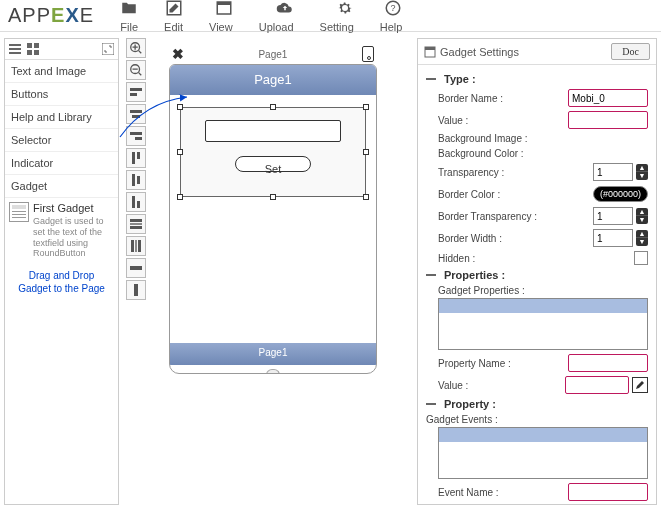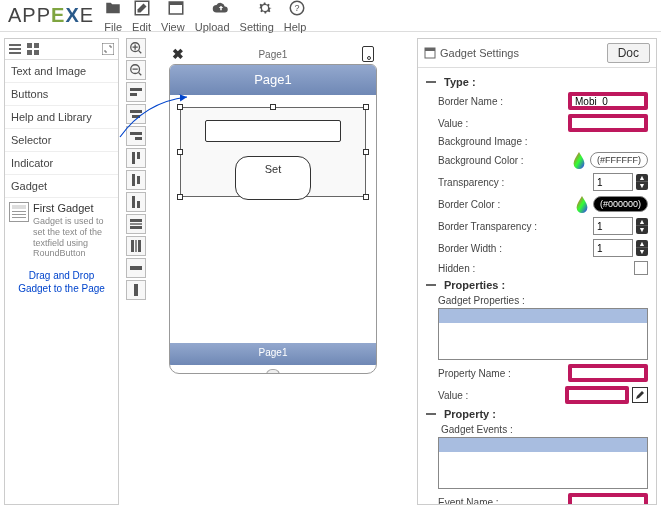--- a/index.html
+++ b/index.html
@@ -1,17 +1,17 @@
 <!DOCTYPE html>
 <html><head>
 <meta charset="utf-8">
 <style>
 * { box-sizing: border-box; margin: 0; padding: 0; }
 body { font-family: Arial, sans-serif; font-size: 11px; color: #333; background: #fff; width: 661px; height: 511px; overflow: hidden; }
-.topbar { height: 32px; display: flex; align-items: center; padding: 0 8px; border-bottom: 1px solid #ddd; gap: 0; }
+.topbar { height: 32px; display: flex; align-items: center; padding: 0 8px; border-bottom: 1px solid #ddd; gap: 16px; }
 .logo { font-size: 20px; font-weight: 300; letter-spacing: 1px; color: #444; }
 .logo .x1 { color: #7fa540; font-weight: bold; }
 .logo .x2 { color: #2a5a8a; font-weight: bold; }
 .menuitem { display: flex; align-items: flex-end; gap: 4px; margin-left: 10px; cursor: pointer; color: #555; flex-direction: column; }
 .menuitem svg { width: 18px; height: 18px; fill: #555; }
 .main { display: flex; height: 479px; }
 .leftpanel { width: 115px; border: 1px solid #ccc; margin: 6px 4px; background: #fff; display: flex; flex-direction: column; }
 .lefttabs { display: flex; justify-content: space-between; padding: 3px; border-bottom: 1px solid #ddd; }
 .lefttabs .ticon { width: 14px; height: 14px; cursor: pointer; display:flex; align-items:center; justify-content:center; }
 .catitem { padding: 5px 6px; border-bottom: 1px solid #eee; cursor: pointer; color: #444; }
@@ -34,33 +34,33 @@
 .deviceico { width:12px; height:16px; border:1px solid #333; border-radius:2px; position:relative; }
 .deviceico::after{content:"";position:absolute;bottom:1px;left:4px;width:2px;height:2px;border:1px solid #333;border-radius:50%;}
 .screen { border: 1px solid #999; border-radius: 6px 6px 10px 10px; height: 310px; background: #fff; overflow: hidden; position: relative; }
 .screenhead { height: 30px; background: linear-gradient(#93a8ce,#6f88b5); color: #fff; text-align: center; line-height: 30px; font-size: 13px; }
 .screenfoot { position:absolute; bottom:8px; left:0; right:0; height: 22px; background: linear-gradient(#93a8ce,#6f88b5); color: #fff; text-align: center; line-height: 20px; font-size: 10px; }
 .homebtn { position:absolute; bottom:-2px; left:50%; transform:translateX(-50%); width:14px; height:6px; border:1px solid #aaa; border-radius:7px 7px 0 0; background:#eee; }
 .gadgetsel { position:absolute; top:42px; left:10px; right:10px; height:90px; border:1px solid #666; background:#f9f9f9; }
 .gadgetsel .handle { position:absolute; width:6px; height:6px; background:#fff; border:1px solid #333; }
 .h-nw{top:-4px;left:-4px}.h-n{top:-4px;left:50%;margin-left:-3px}.h-ne{top:-4px;right:-4px}.h-e{top:50%;right:-4px;margin-top:-3px}.h-se{bottom:-4px;right:-4px}.h-s{bottom:-4px;left:50%;margin-left:-3px}.h-sw{bottom:-4px;left:-4px}.h-w{top:50%;left:-4px;margin-top:-3px}
 .tfield { position:absolute; top:12px; left:24px; right:24px; height:22px; border:1px solid #333; border-radius:2px; background:#fff; }
-.rbtn { position:absolute; top:48px; left:54px; right:54px; height:44px; border:1px solid #333; border-radius:13px; background:#fff; text-align:center; line-height:24px; font-size:11px; }
+.rbtn { position:absolute; top:48px; left:54px; right:54px; height:16px; border:1px solid #333; border-radius:13px; background:#fff; text-align:center; line-height:24px; font-size:11px; }
 .arrow { position:absolute; top:48px; left:-54px; pointer-events:none; }
 .rightpanel { width: 240px; margin: 6px 4px 6px 2px; border: 1px solid #ccc; background: #fff; display:flex; flex-direction:column; overflow-y:auto; }
 .rhead { display:flex; justify-content:space-between; align-items:center; padding:4px 6px; border-bottom:1px solid #ddd; }
 .rhead .rtitle { display:flex; align-items:center; gap:4px; color:#555; font-size:11px; }
-.docbtn { border:1px solid #aaa; background:#f3f3f3; font-size:12px; padding:2px 10px; cursor:pointer; border-radius:2px; }
+.docbtn { border:1px solid #aaa; background:#f3f3f3; font-size:10px; padding:2px 10px; cursor:pointer; border-radius:2px;font-family:Liberation Serif, serif; }
 .sect { padding: 4px 8px; }
 .secthd { display:flex; align-items:center; gap:8px; color:#333; font-weight:bold; margin:4px 0; }
 .secthd .minus { width:10px; height:2px; background:#666; }
 .proprow { display:flex; justify-content:space-between; align-items:center; margin:4px 0 4px 12px; }
 .proprow label { font-size:10px; color:#444; }
 .proprow .ctrl { display:flex; align-items:center; gap:3px; }
-.txtinput { border:4px solid #be185d; width:80px; height:18px; padding:0 3px; font-size:10px; border-radius:2px; }
+.txtinput { border:1px solid #be185d; width:80px; height:18px; padding:0 3px; font-size:10px; border-radius:2px; }
 .numinput { border:1px solid #888; width:40px; height:18px; padding:0 3px; font-size:10px; }
 .stepper { display:flex; flex-direction:column; }
 .stepper div { width:12px; height:8px; background:#333; color:#fff; font-size:7px; text-align:center; line-height:8px; cursor:pointer; }
 .stepper div:first-child{border-radius:2px 2px 0 0;border-bottom:1px solid #555;}
 .stepper div:last-child{border-radius:0 0 2px 2px;}
 .colordrop { width:16px; height:18px; display:inline-block; }
 .colorbadge { border:1px solid #888; border-radius:9px; padding:2px 6px; font-size:9px; }
 .colorbadge.dark { background:#000; color:#fff; }
 .chk { width:14px; height:14px; border:1px solid #888; }
 .listbox { border:1px solid #888; height:52px; margin:2px 0 4px 12px; background:#fff; }
@@ -290,33 +290,20 @@
       <div class="proprow">
           <label>Value :</label>
           <input class="txtinput" value="" style="">
         </div>
       <div class="proprow">
           <label>Background Image :</label>
           <span></span>
         </div>
       <div class="proprow">
           <label>Background Color :</label>
-          <div class="ctrl">
-            <svg class="colordrop" viewBox="0 0 16 20">
-              <path d="M8 1C5 6 2 10 2 14a6 6 0 0012 0c0-4-3-8-6-13z" fill="url(#g1)"></path>
-              <defs>
-                <linearGradient id="g1" x1="0" y1="0" x2="1" y2="1">
-                  <stop offset="0" stop-color="#f33"></stop>
-                  <stop offset=".5" stop-color="#3f3"></stop>
-                  <stop offset="1" stop-color="#33f"></stop>
-                </linearGradient>
-              </defs>
-            </svg>
-            <span class="colorbadge">(#FFFFFF)</span>
-          </div>
         </div>
       <div class="proprow">
           <label>Transparency :</label>
           <div class="ctrl">
             <input class="numinput" value="1" style="">
             <div class="stepper">
               <div>▲</div>
               <div>▼</div>
             </div>
           </div>
@@ -376,21 +363,21 @@
                 <path d="M1 9l1-3 5-5 2 2-5 5z" fill="#333"></path>
               </svg>
             </div>
           </div>
         </div>
 
       <div class="secthd">
           <div class="minus"></div>
           <span>Property :</span>
         </div>
-      <div style="margin-left:15px;font-size:10px;color:#444">Gadget Events :</div>
+      <div style="margin-left:0;font-size:10px;color:#444">Gadget Events :</div>
       <div class="listbox">
           <div class="lh"></div>
         </div>
       <div class="proprow">
           <label>Event Name :</label>
           <input class="txtinput" value="" style="">
         </div>
 
     </div>
   </div>

